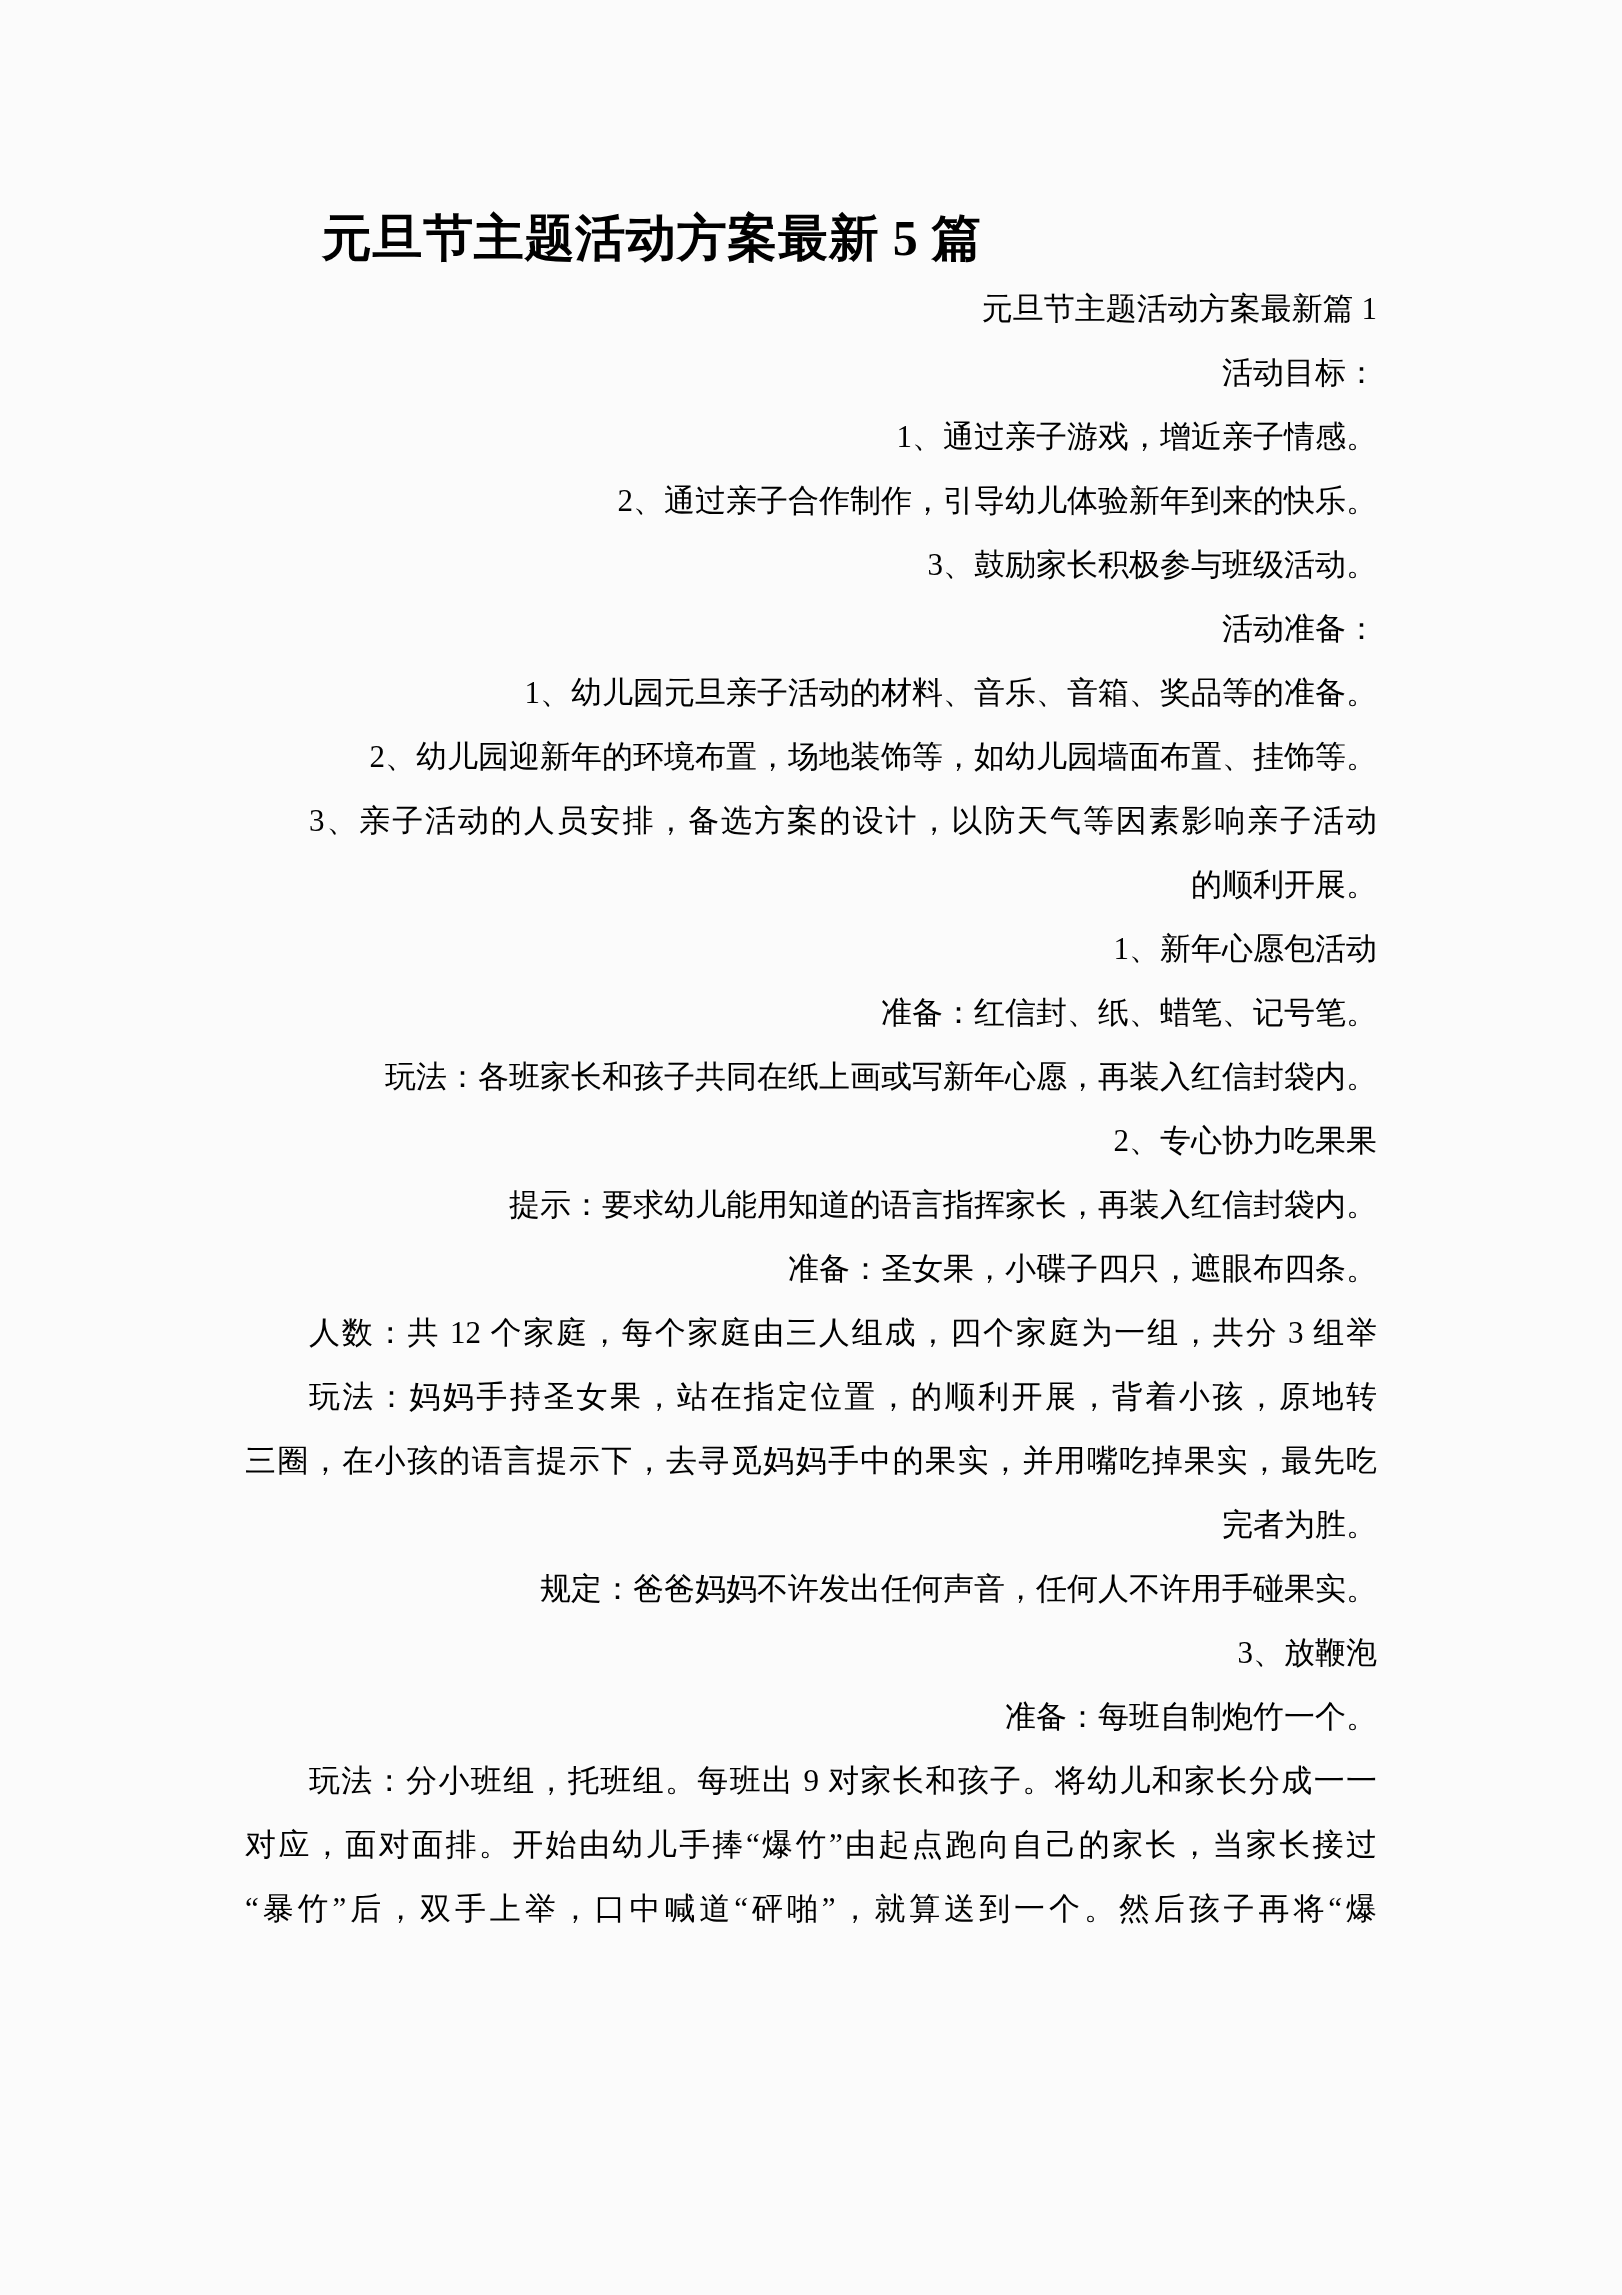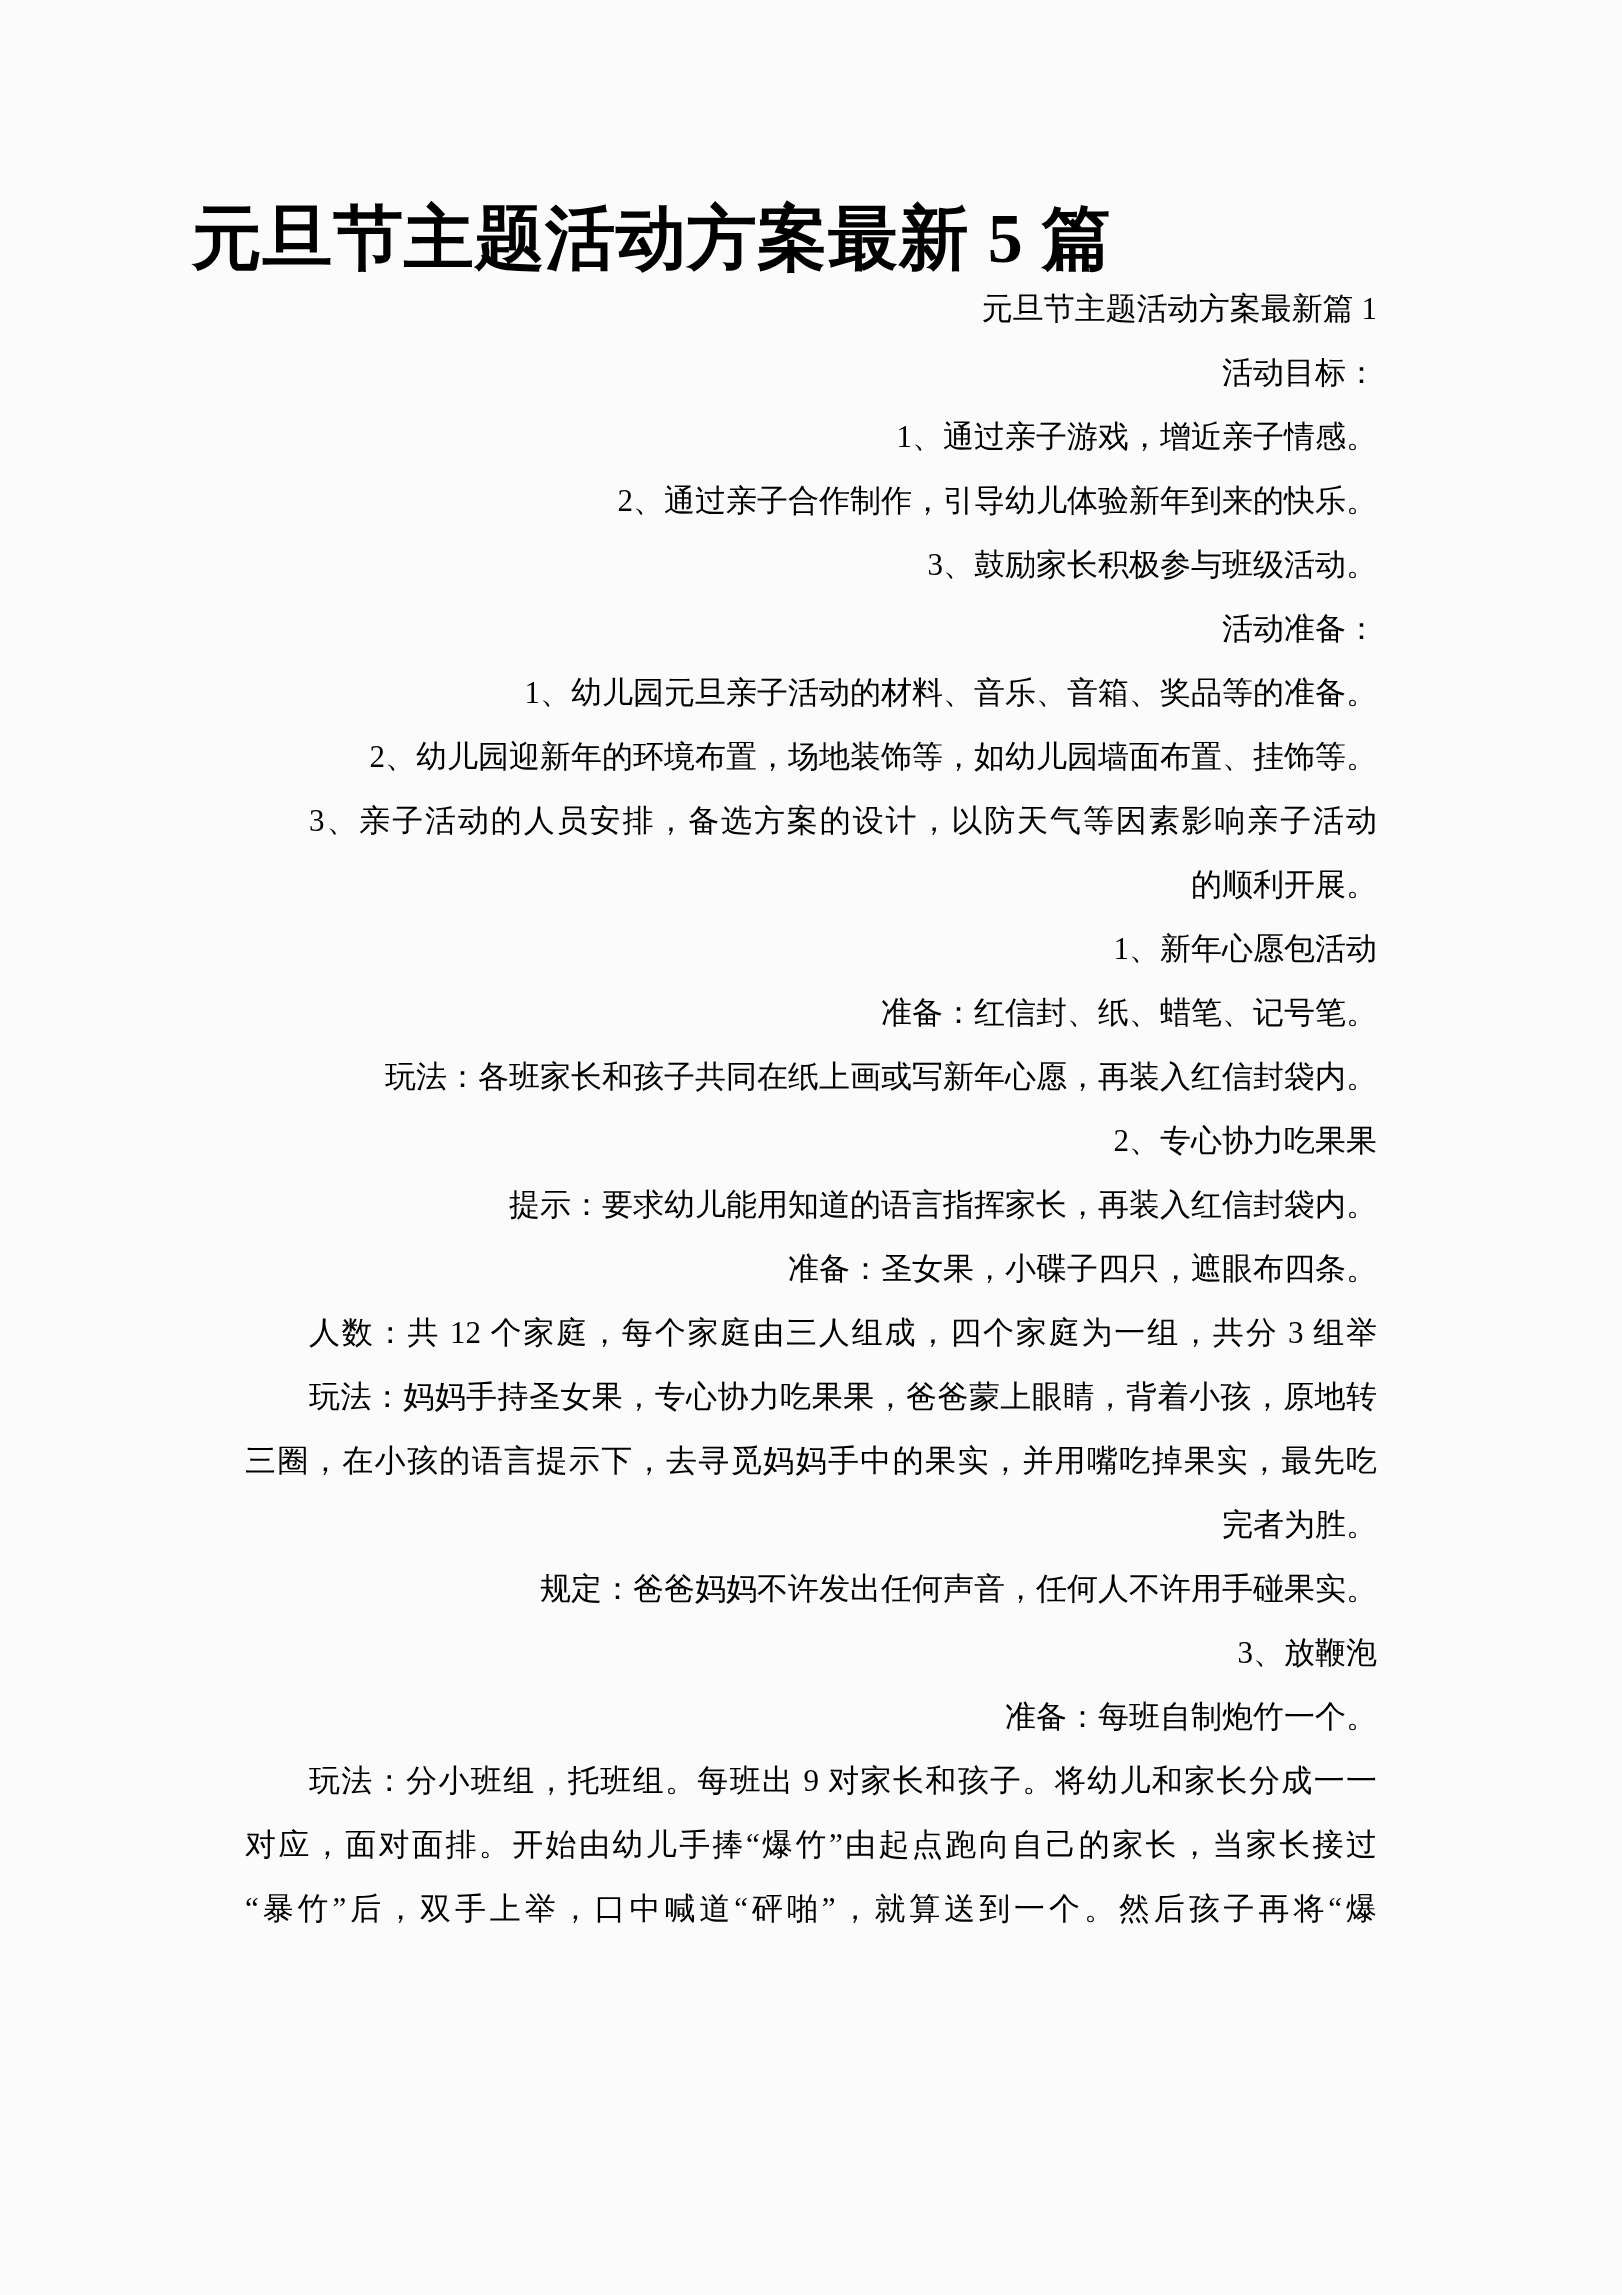--- a/index.html
+++ b/index.html
@@ -21,21 +21,21 @@
     width: 1623px;
     height: 2295px;
   }
   .doc-title {
     position: absolute;
     top: 200px;
     left: 0;
     width: 1304px;
     margin: 0;
     text-align: center;
-    font-size: 70px;
+    font-size: 50px;
     font-weight: 700;
     line-height: 77px;
     letter-spacing: 0.7px;
     white-space: nowrap;
   }
   .doc-body {
     position: absolute;
     left: 245px;
     top: 277px;
     width: 1132px;
@@ -75,21 +75,21 @@
       <p class="line indent">2、幼儿园迎新年的环境布置，场地装饰等，如幼儿园墙面布置、挂饰等。</p>
       <p class="line indent fill">3、亲子活动的人员安排，备选方案的设计，以防天气等因素影响亲子活动</p>
       <p class="line">的顺利开展。</p>
       <p class="line indent">1、新年心愿包活动</p>
       <p class="line indent">准备：红信封、纸、蜡笔、记号笔。</p>
       <p class="line indent">玩法：各班家长和孩子共同在纸上画或写新年心愿，再装入红信封袋内。</p>
       <p class="line indent">2、专心协力吃果果</p>
       <p class="line indent">提示：要求幼儿能用知道的语言指挥家长，再装入红信封袋内。</p>
       <p class="line indent">准备：圣女果，小碟子四只，遮眼布四条。</p>
       <p class="line indent fill">人数：共 12 个家庭，每个家庭由三人组成，四个家庭为一组，共分 3 组举</p>
-      <p class="line indent fill">玩法：妈妈手持圣女果，专心协力吃果果，爸爸蒙上眼睛，背着小孩，原地转</p>
+      <p class="line indent fill">玩法：妈妈手持圣女果，站在指定位置，的顺利开展，背着小孩，原地转</p>
       <p class="line fill">三圈，在小孩的语言提示下，去寻觅妈妈手中的果实，并用嘴吃掉果实，最先吃</p>
       <p class="line">完者为胜。</p>
       <p class="line indent">规定：爸爸妈妈不许发出任何声音，任何人不许用手碰果实。</p>
       <p class="line indent">3、放鞭泡</p>
       <p class="line indent">准备：每班自制炮竹一个。</p>
       <p class="line indent fill">玩法：分小班组，托班组。每班出 9 对家长和孩子。将幼儿和家长分成一一</p>
       <p class="line fill">对应，面对面排。开始由幼儿手捧“爆竹”由起点跑向自己的家长，当家长接过</p>
       <p class="line fill">“暴竹”后，双手上举，口中喊道“砰啪”，就算送到一个。然后孩子再将“爆</p>
     </main>
 </div>

